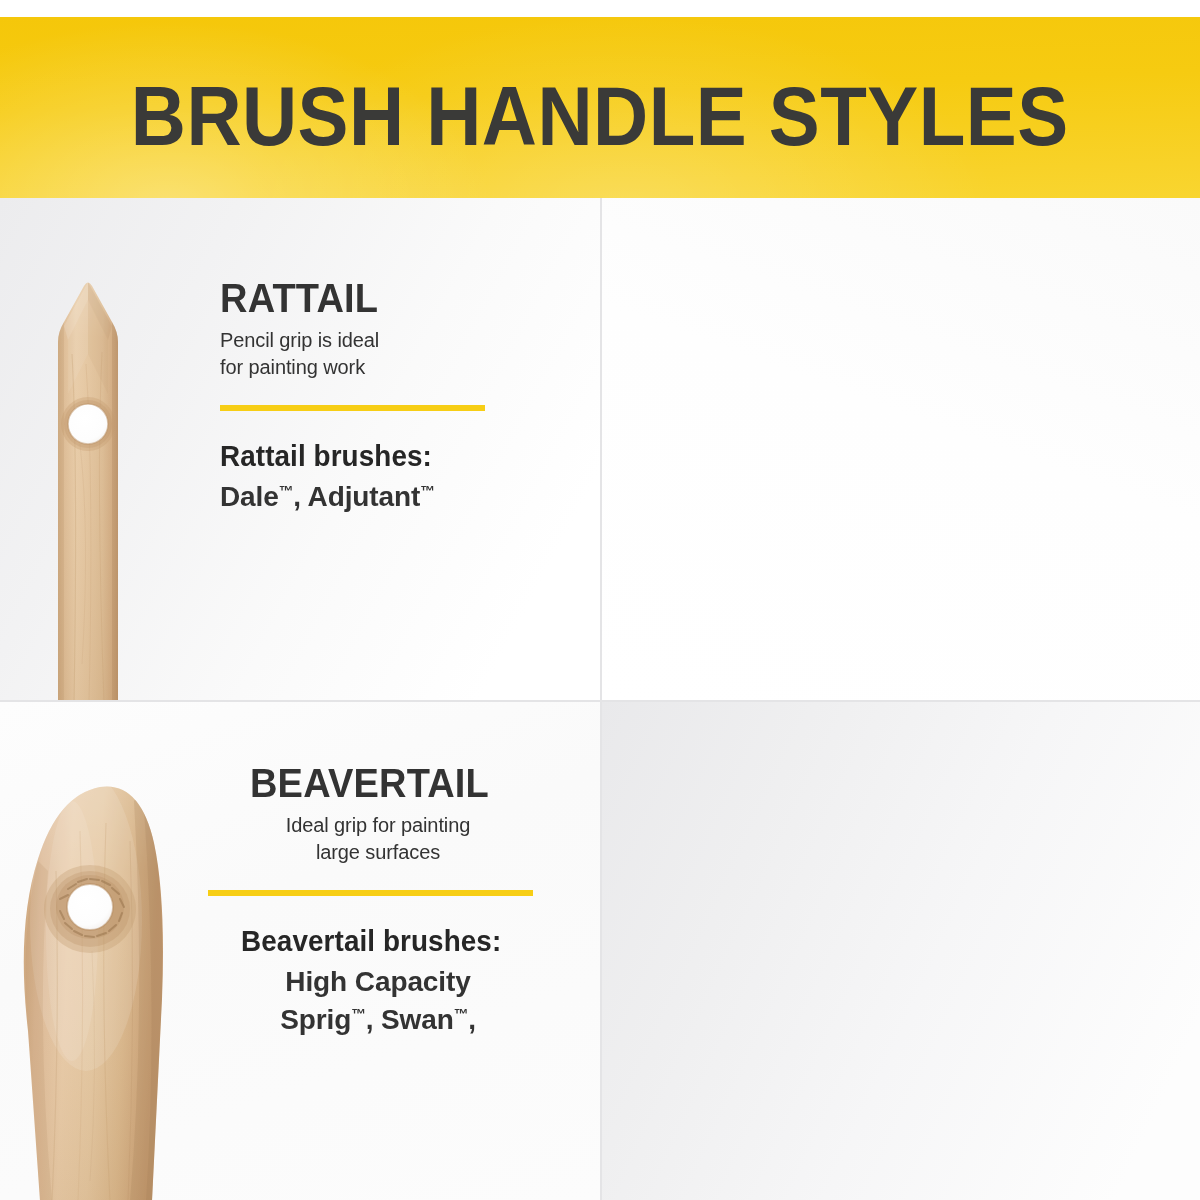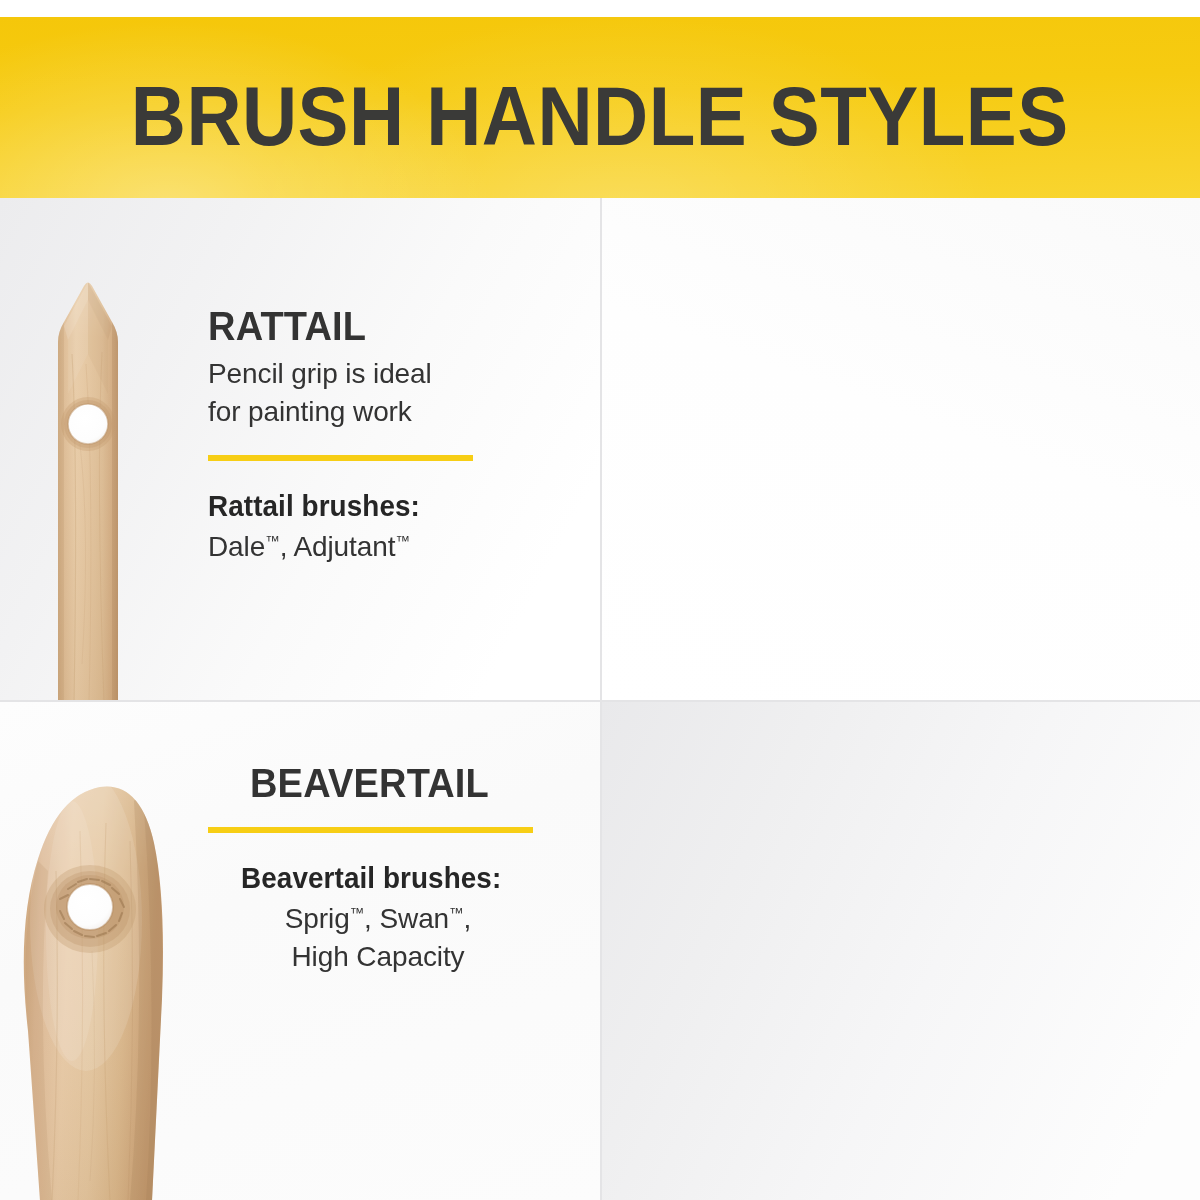--- a/index.html
+++ b/index.html
@@ -102,21 +102,21 @@
     letter-spacing:0.2px;
     color:#333333;
     transform:scaleX(0.95);
     transform-origin:left center;
     white-space:nowrap;
     margin-bottom:9px;
   }
   .cat-desc {
     font-family:"Liberation Sans","DejaVu Sans", sans-serif;
     font-weight:400;
-    font-size:28px;
+    font-size:20px;
     line-height:1.36;
     color:#333333;
     letter-spacing:-0.1px;
   }
   .rule {
     height:6px;
     background:#F7CE15;
     margin-top:24px;
     margin-bottom:30px;
   }
@@ -127,34 +127,34 @@
     line-height:1.1;
     color:#262626;
     letter-spacing:0.1px;
     transform:scaleX(0.96);
     transform-origin:left center;
     white-space:nowrap;
     margin-bottom:5px;
   }
   .brand-list {
     font-family:"Liberation Sans","DejaVu Sans", sans-serif;
-    font-weight:400;
+    font-weight:700;
     font-size:28px;
     line-height:1.35;
     color:#333333;
     letter-spacing:-0.1px;
   }
   .brand-list sup {
     font-size:0.52em;
     vertical-align:super;
     line-height:0;
   }
 
   
-  #tb-rattail    { left:208px; top:80px;  width:300px;margin-top:28px; }
+  #tb-rattail    { left:220px; top:80px;  width:300px; }
   #tb-rattail .rule    { width:265px; }
   #tb-beavertail { left:208px; top:62px;  width:340px; }
   #tb-beavertail .rule { width:325px; }
 
   
   .brush { position:absolute; z-index:2; }
   .brush svg { display:block; }
 
   #art-rattail    { left:34px;  top:36px;  }
   #art-beavertail { left:-6px;  top:30px;  }
@@ -313,25 +313,29 @@
             </g>
           </g>
 
           <circle cx="96" cy="176" r="23" fill="url(#bvHole)"></circle>
           <circle cx="96" cy="176" r="23" fill="none" stroke="#b68c60" stroke-width="1.8" opacity="0.5"></circle>
         </svg>
       </div>
 
       <div class="text-block" id="tb-beavertail">
         <div class="cat-title">BEAVERTAIL</div>
+        <div class="cat-desc">
+          <div>Ideal grip for painting</div>
+          <div>large surfaces</div>
+        </div>
         <div class="rule"></div>
         <div class="brand-head">Beavertail brushes:</div>
         <div class="brand-list">
+          <div>High Capacity</div>
           <div>Sprig<sup>™</sup>, Swan<sup>™</sup>,</div>
-          <div>High Capacity</div>
         </div>
       </div>
     </div>
 
     <div class="cell bg-d">
 
       
 
       
     </div>

